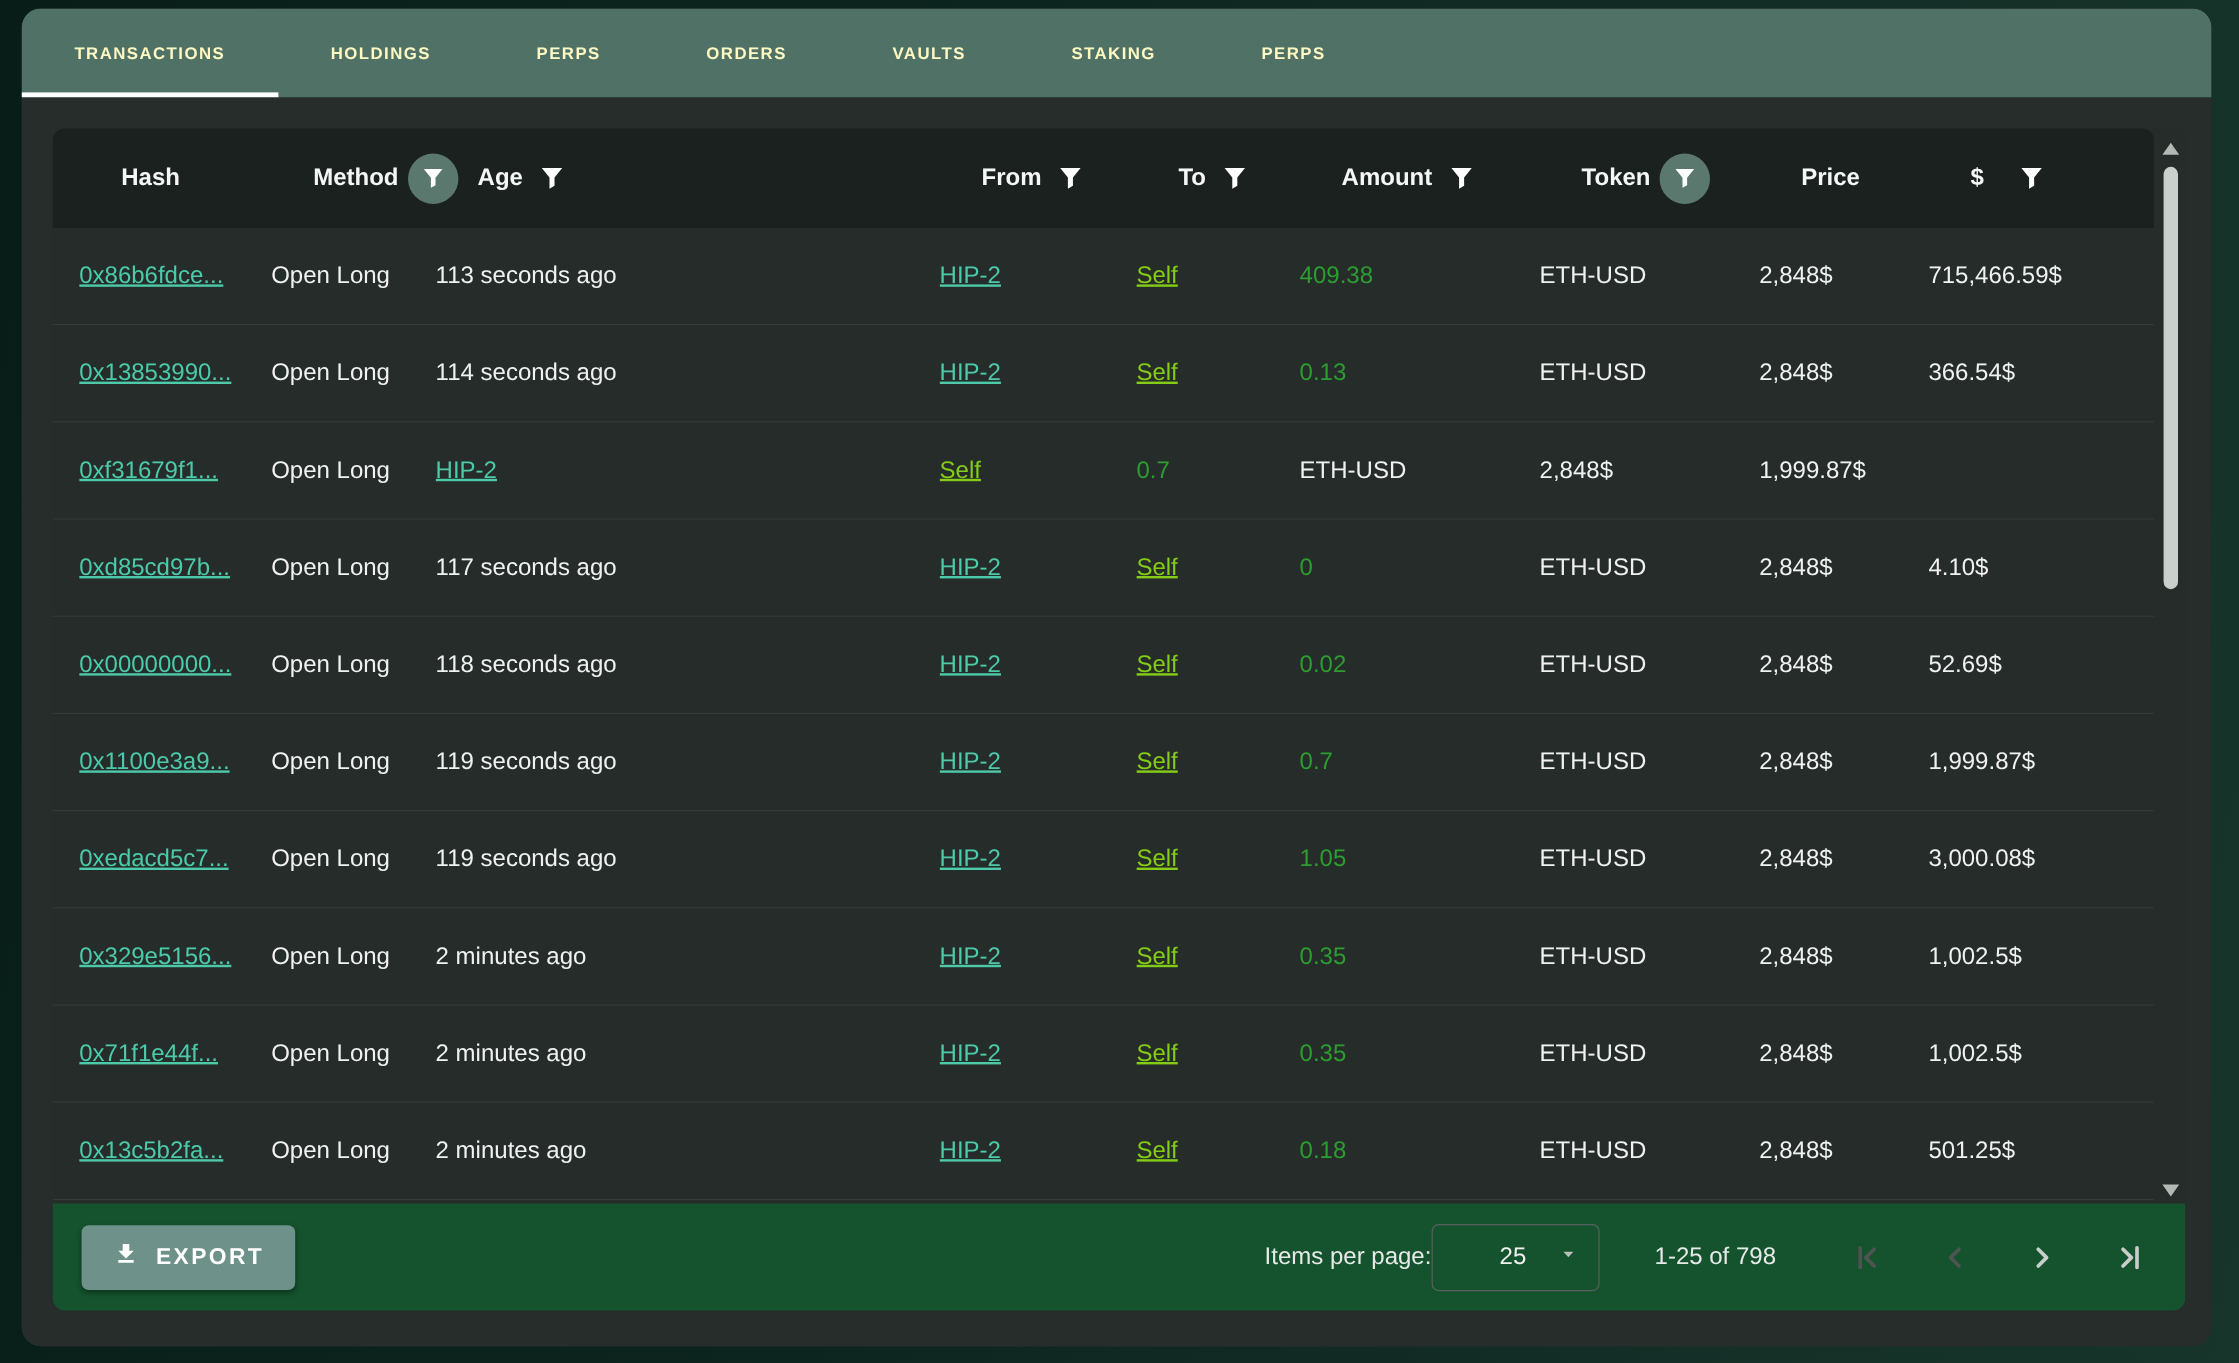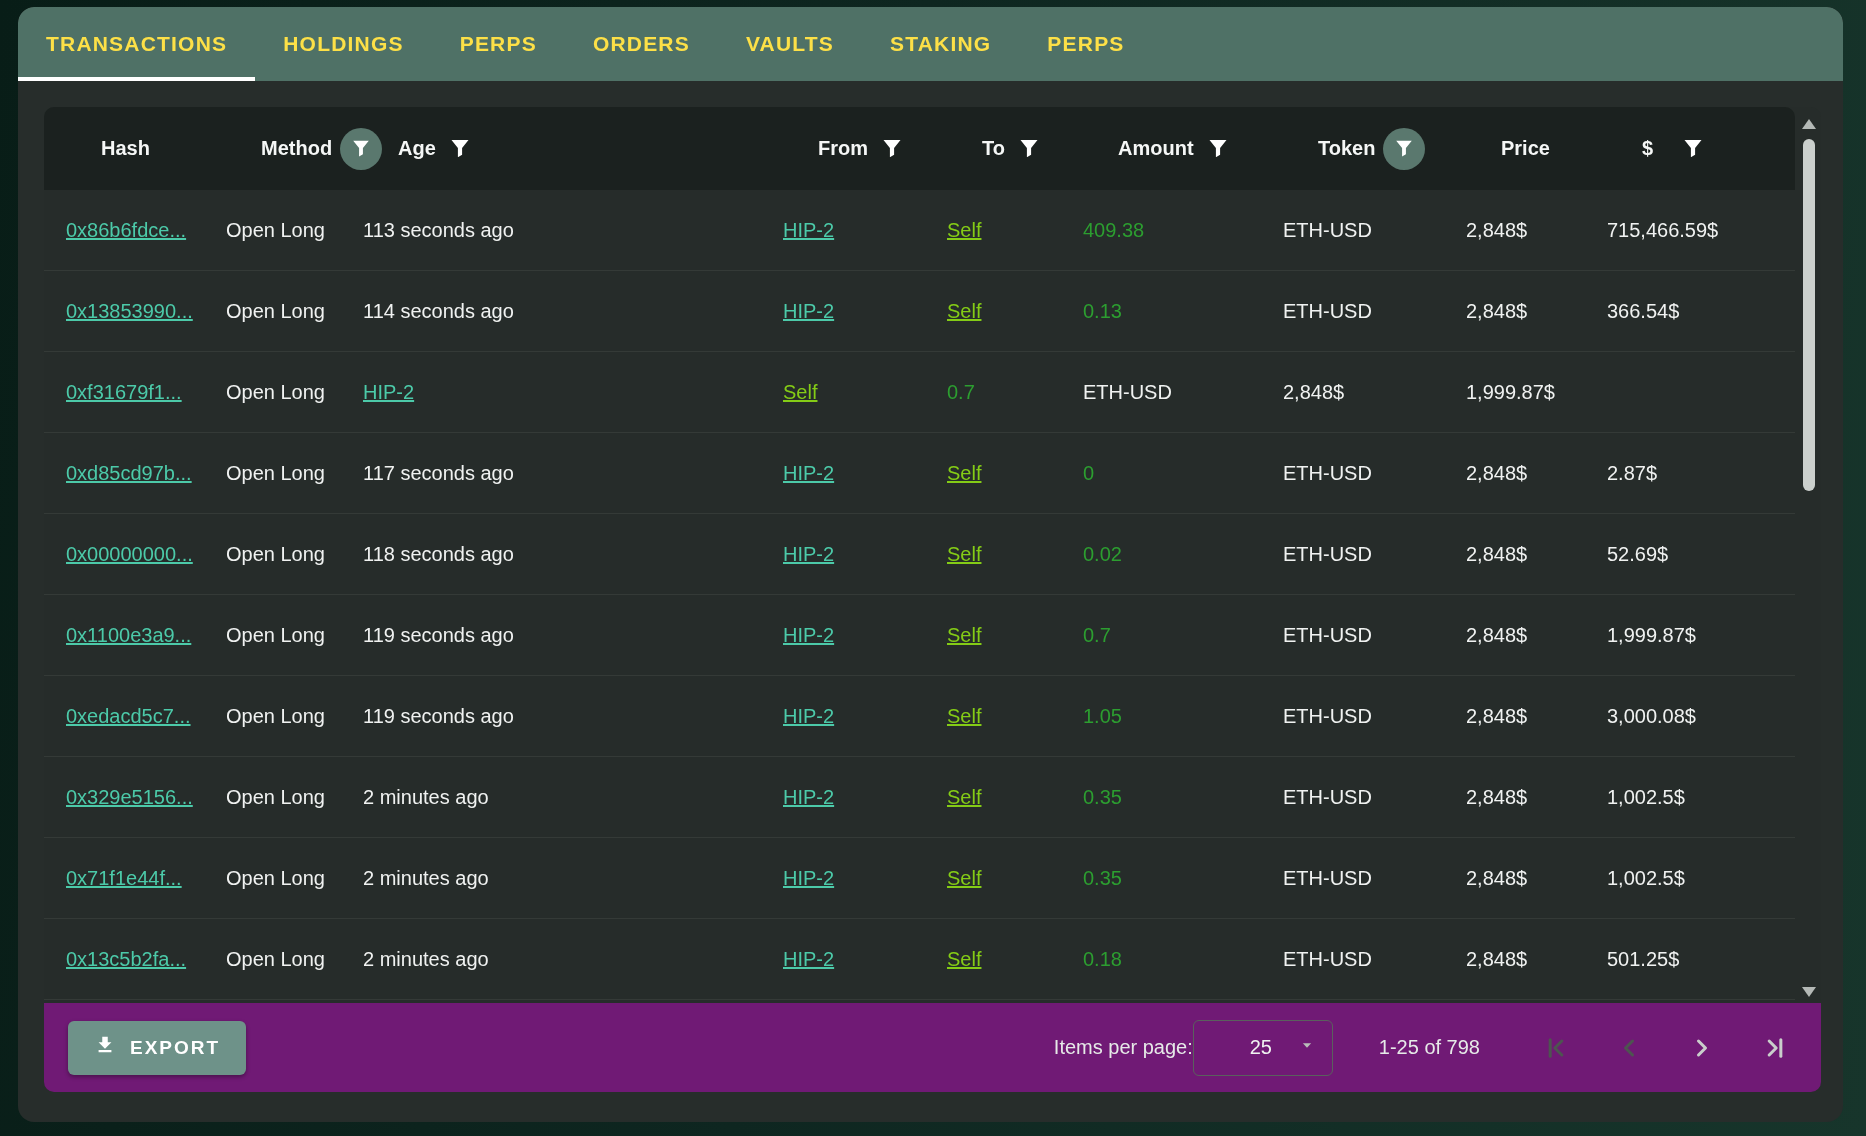--- a/index.html
+++ b/index.html
@@ -6,22 +6,22 @@
   html,body { width:1866px; height:1136px; overflow:hidden;
     font-family:"Liberation Sans", sans-serif; }
   body { background:linear-gradient(100deg,#081d17 0%,#0e2620 45%,#17352b 100%); }
 
   .panel { position:absolute; left:18px; top:7px; width:1825px; height:1115px;
     background:#272d2b; border-radius:16px; overflow:hidden; }
 
   
   .tabbar { height:74px; background:#4f7166; border-radius:16px 16px 0 0;
     display:flex; align-items:stretch; }
-  .tab { position:relative; display:flex; align-items:center; padding:0 28px;
-    color:#fde047; font-size:21px; font-weight:700; letter-spacing:1.2px;
+  .tab { position:relative; display:flex; align-items:center; padding:0 44px;
+    color:#fef9c3; font-size:14px; font-weight:700; letter-spacing:1.2px;
     cursor:pointer; white-space:nowrap; }
   .tab.active::after { content:""; position:absolute; left:0; right:0; bottom:0;
     height:4px; background:#ffffff; }
 
   
   .card { position:absolute; left:26px; right:22px; top:100px; bottom:30px;
     background:#262c2a; border-radius:10px; }
 
   .grid-row { display:grid; align-items:center; padding-left:22px;
     grid-template-columns:160px 137px 420px 164px 136px 200px 183px 141px minmax(0,1fr); }
@@ -49,21 +49,21 @@
     border-left:7px solid transparent; border-right:7px solid transparent;
     border-bottom:10px solid #b4b9b6; cursor:pointer; }
   .sb-down { position:absolute; bottom:0; left:0; width:0; height:0;
     border-left:7px solid transparent; border-right:7px solid transparent;
     border-top:10px solid #b4b9b6; cursor:pointer; }
   .sb-thumb { position:absolute; top:22px; left:1px; width:12px; height:352px;
     background:#cbd0cd; border-radius:7px; cursor:pointer; }
 
   
   .tfoot { position:absolute; left:0; right:0; bottom:0; height:89px;
-    background:#701a75; border-radius:0 0 10px 10px; display:flex;
+    background:#14532d; border-radius:0 0 10px 10px; display:flex;
     align-items:center; justify-content:space-between; padding:0 26px 0 24px; }
   .export-btn { display:flex; align-items:center; gap:14px; height:54px;
     padding:0 26px; background:#6e9289; border:none; border-radius:6px;
     color:#ffffff; font-family:"Liberation Sans",sans-serif; font-size:19px;
     font-weight:700; letter-spacing:2px; cursor:pointer;
     box-shadow:0 2px 4px rgba(0,0,0,.35); }
   .export-btn svg { width:22px; height:22px; }
 
   .pager { display:flex; align-items:center; color:#e6eae8; font-size:20px; }
   .ipp-label { }
@@ -195,21 +195,21 @@
         </div>
         <div class="row grid-row">
           <a class="cell hash-link" href="#">0xd85cd97b...</a>
           <span class="cell method">Open Long</span>
           <span class="cell age">117 seconds ago</span>
           <a class="cell from-link" href="#">HIP-2</a>
           <a class="cell to-link" href="#">Self</a>
           <span class="cell amount">0</span>
           <span class="cell token">ETH-USD</span>
           <span class="cell price">2,848$</span>
-          <span class="cell usd">2.87$</span>
+          <span class="cell usd">4.10$</span>
         </div>
         <div class="row grid-row">
           <a class="cell hash-link" href="#">0x00000000...</a>
           <span class="cell method">Open Long</span>
           <span class="cell age">118 seconds ago</span>
           <a class="cell from-link" href="#">HIP-2</a>
           <a class="cell to-link" href="#">Self</a>
           <span class="cell amount">0.02</span>
           <span class="cell token">ETH-USD</span>
           <span class="cell price">2,848$</span>

